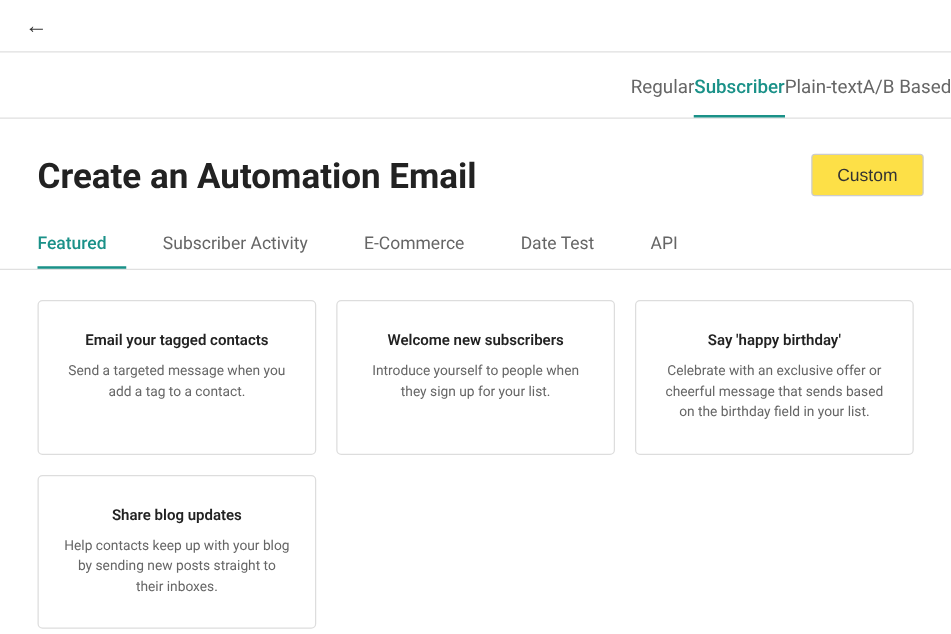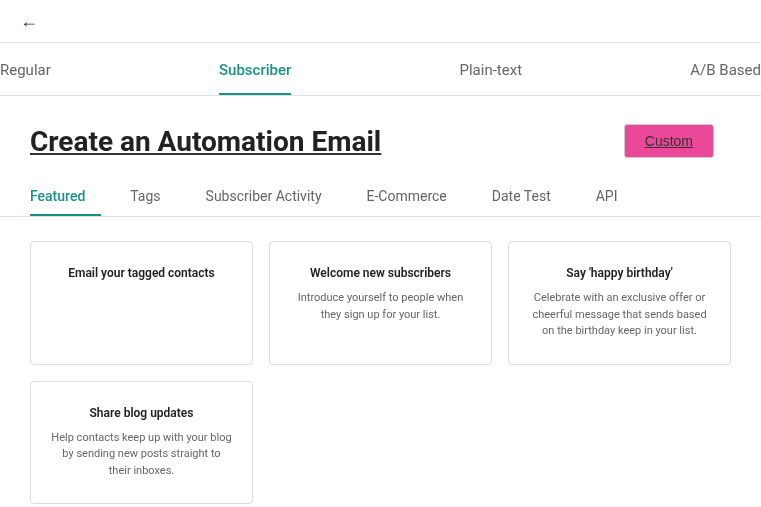--- a/index.html
+++ b/index.html
@@ -24,21 +24,21 @@
     }
 
     .back-arrow {
       font-size: 18px;
       cursor: pointer;
       color: #333;
     }
 
     .email-type-nav {
       display: flex;
-      justify-content: space-between;
+      justify-content: flex-end;
       padding: 18px 0 0 0;
       border-bottom: 1px solid #e0e0e0;
       margin-bottom: 0;
     }
 
     .email-type-nav a {
       text-decoration: none;
       color: #666;
       font-size: 15px;
       padding-bottom: 14px;
@@ -49,33 +49,32 @@
     .email-type-nav a.active {
       color: #1a9188;
       border-bottom: 2px solid #1a9188;
       font-weight: 500;
     }
 
     .main-header {
       display: flex;
       justify-content: space-between;
       align-items: flex-end;
-      padding: 28px 47px 20px 30px;
-      text-decoration: underline;
+      padding: 28px 22px 20px 30px;
     }
 
     .page-title {
       font-size: 28px;
       font-weight: 700;
       color: #222;
     }
 
     .custom-button {
       border: 1px solid #ccc;
-      background: #ec4899;
+      background: #fde047;
       padding: 8px 20px;
       font-size: 14px;
       cursor: pointer;
       border-radius: 3px;
       color: #333;
     }
 
     .category-nav {
       display: flex;
       gap: 13px;
@@ -148,36 +147,36 @@
   <a>A/B Based</a>
 </nav>
 
 <div class="main-header">
   <h1 class="page-title">Create an Automation Email</h1>
   <button class="custom-button">Custom</button>
 </div>
 
 <nav class="category-nav">
   <a class="active">Featured</a>
-  <a>Tags</a>
   <a>Subscriber Activity</a>
   <a>E-Commerce</a>
   <a>Date Test</a>
   <a>API</a>
 </nav>
 
 <div class="cards-grid">
   <div class="card">
     <div class="card-title">Email your tagged contacts</div>
+    <div class="card-description">Send a targeted message when you add a tag to a contact.</div>
   </div>
   <div class="card">
     <div class="card-title">Welcome new subscribers</div>
     <div class="card-description">Introduce yourself to people when they sign up for your list.</div>
   </div>
   <div class="card">
     <div class="card-title">Say 'happy birthday'</div>
-    <div class="card-description">Celebrate with an exclusive offer or cheerful message that sends based on the birthday keep in your list.</div>
+    <div class="card-description">Celebrate with an exclusive offer or cheerful message that sends based on the birthday field in your list.</div>
   </div>
   <div class="card card-single">
     <div class="card-title">Share blog updates</div>
     <div class="card-description">Help contacts keep up with your blog by sending new posts straight to their inboxes.</div>
   </div>
 </div>
 
 </body></html>

